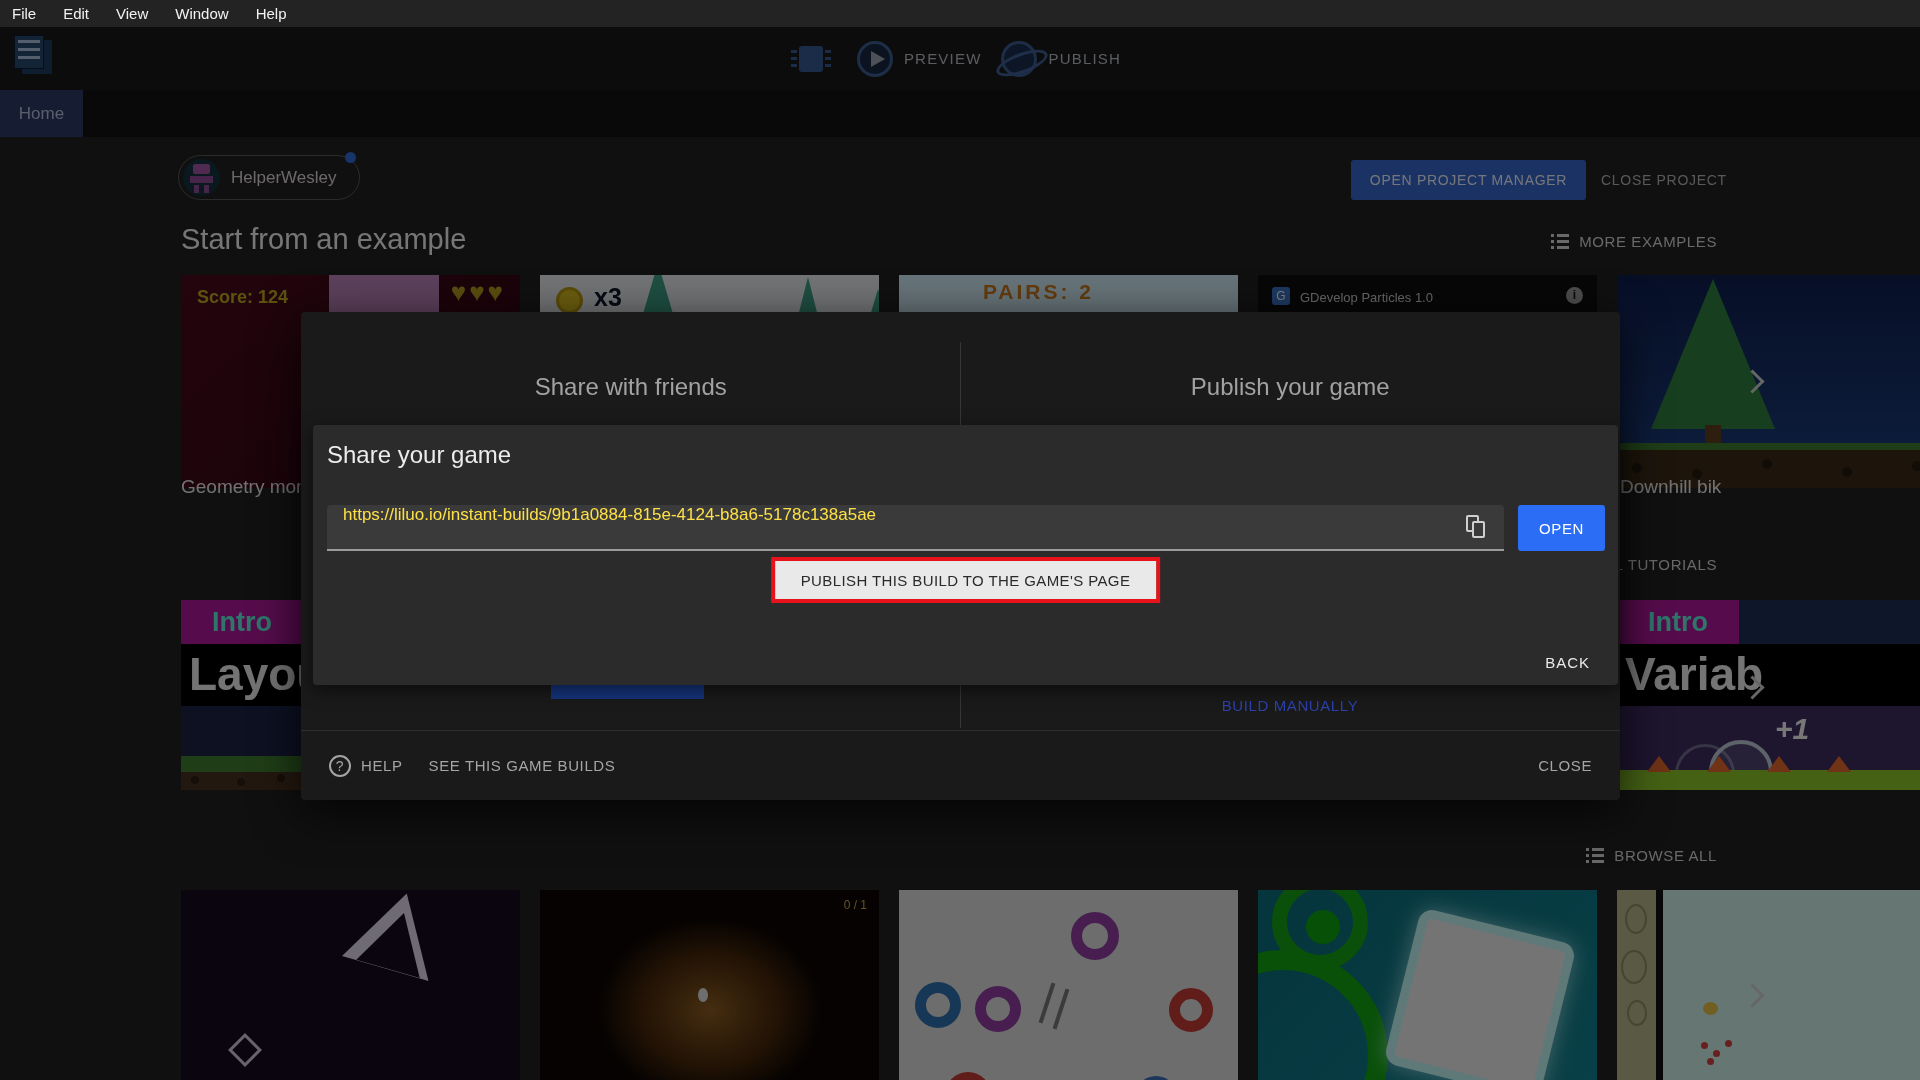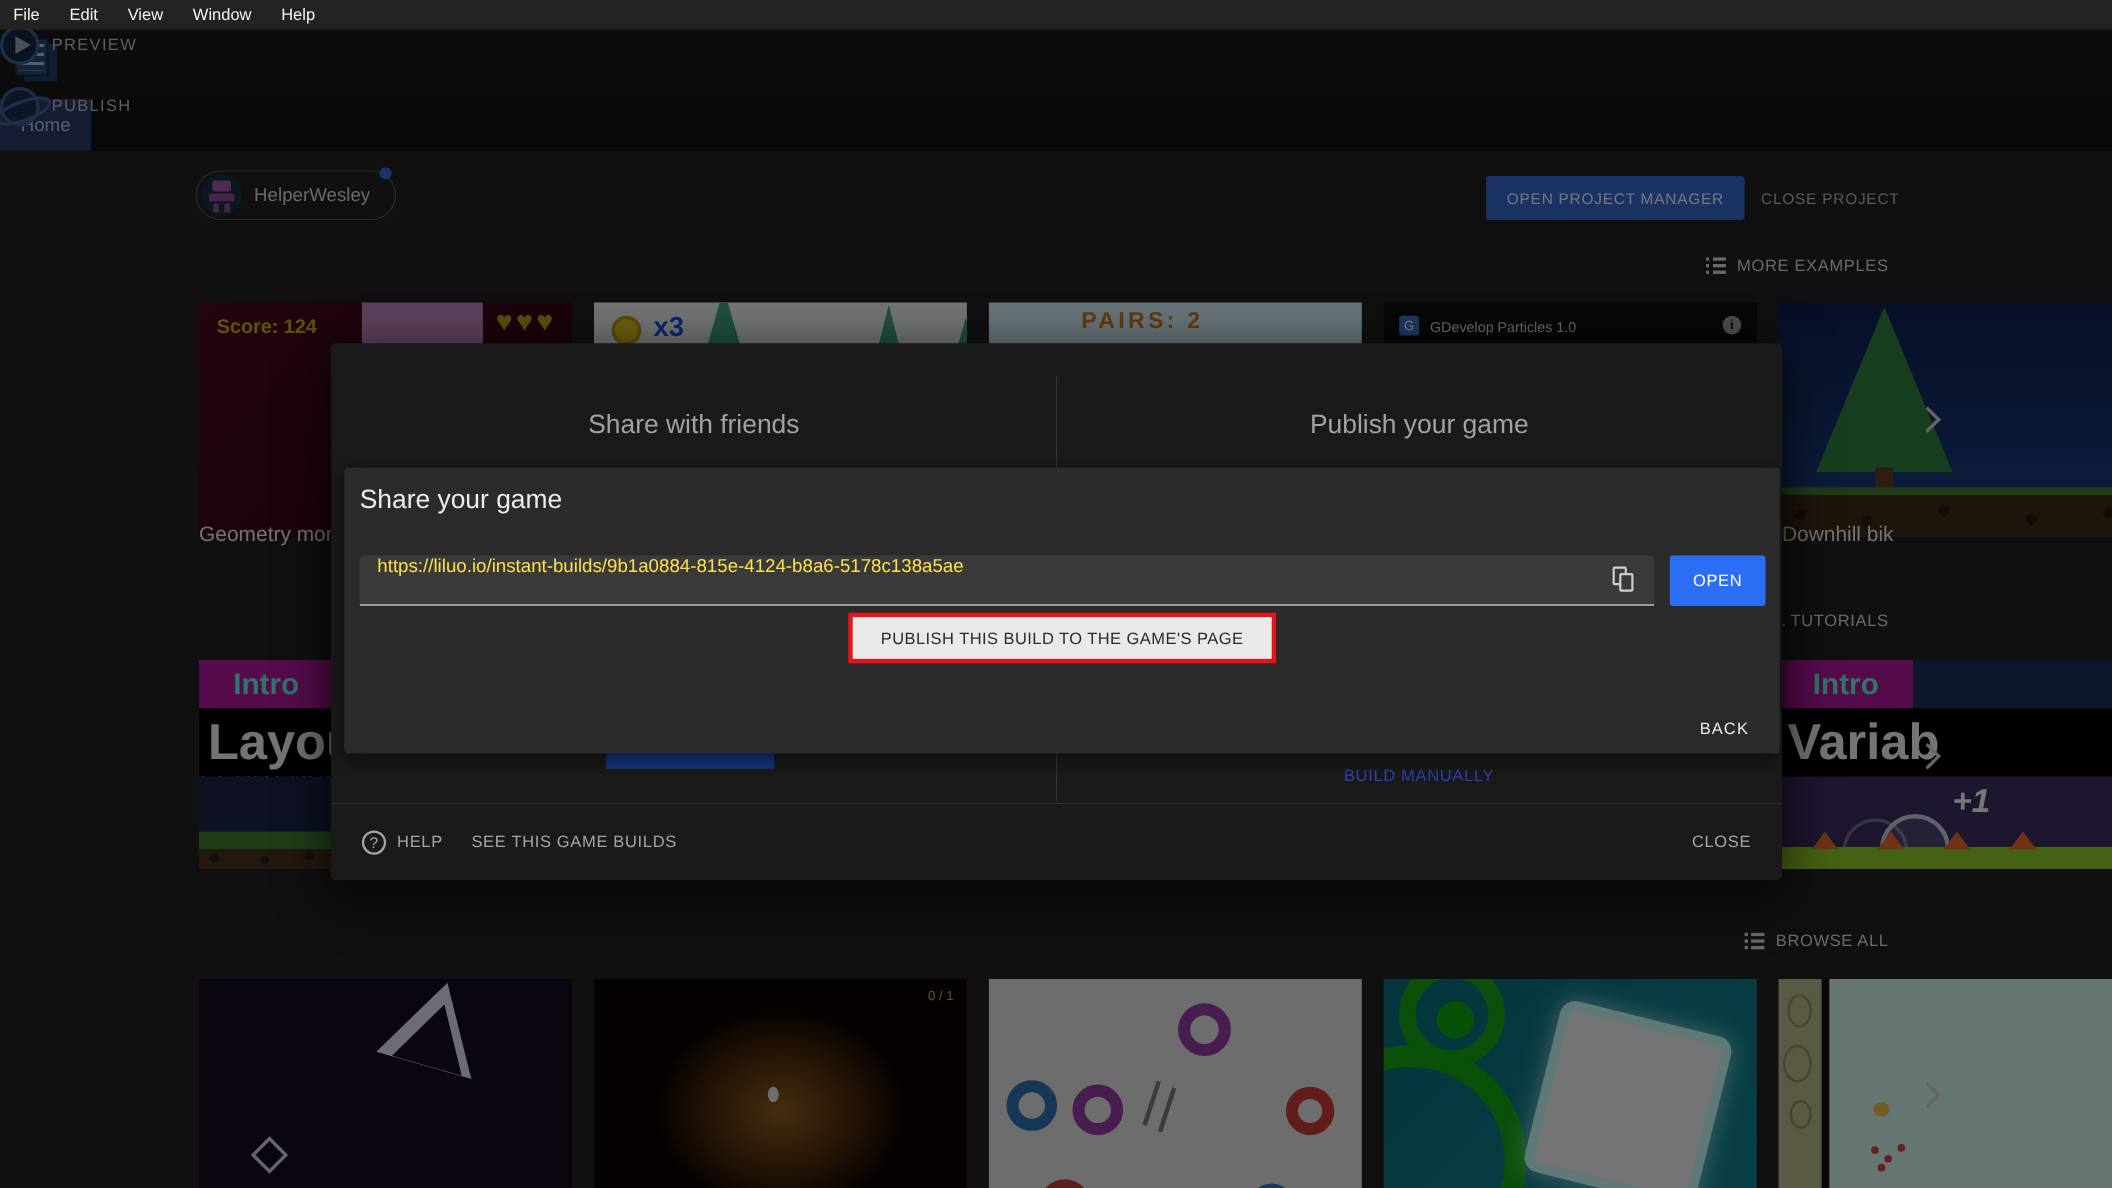--- a/index.html
+++ b/index.html
@@ -12,22 +12,22 @@
   .menubar .mitem { color:#f2f2f2; font-size:15px; }
 
   
   .toolbar { height:63px; background:#181818; position:relative; }
   .doc-icon { position:absolute; left:14px; top:8px; width:40px; height:42px; }
   .doc-icon .back { position:absolute; left:8px; top:5px; width:30px; height:34px; background:#1c3a60; }
   .doc-icon .front { position:absolute; left:0; top:0; width:30px; height:34px; background:#27496f;
     border:1px solid #0c1930; }
   .doc-icon .lines { position:absolute; left:4px; top:5px; width:22px; height:24px;
     background:repeating-linear-gradient(#a9bdd8 0 3px, transparent 3px 8px); }
-  .toolbar-center { position:absolute; inset:0; display:flex; 
-    justify-content:center; gap:20px;flex-direction:column; }
+  .toolbar-center { position:absolute; inset:0; display:flex; align-items:center;
+    justify-content:center; gap:20px; }
   .bug { position:relative; width:24px; height:26px; background:#35598f; border-radius:3px; margin-right:14px; }
   .bug::before, .bug::after { content:""; position:absolute; top:4px; width:6px; height:3px;
     background:#35598f; box-shadow:0 7px 0 #35598f, 0 14px 0 #35598f; }
   .bug::before { left:-8px; } .bug::after { right:-8px; }
   .tbtn { display:flex; align-items:center; gap:11px; color:#b6bac2; font-size:15px; letter-spacing:1.2px; }
   .play-circle { width:36px; height:36px; border-radius:50%; background:#15263f; border:3px solid #3c5d8f; position:relative; }
   .play-circle::after { content:""; position:absolute; left:11px; top:7px;
     border-left:14px solid #9aa2ae; border-top:8px solid transparent; border-bottom:8px solid transparent; }
   .globe { width:36px; height:36px; border-radius:50%; background:#1a2c4d; border:3px solid #3a5a8c; position:relative; }
   .globe::after { content:""; position:absolute; left:-9px; top:9px; width:48px; height:14px;
@@ -81,21 +81,21 @@
   
   .t-geo { background:linear-gradient(135deg,#49091b,#2b0611); }
   .t-geo .score { position:absolute; left:16px; top:12px; color:#b9a61f; font-size:18px; font-weight:bold; }
   .t-geo .monster { position:absolute; left:148px; top:-22px; width:110px; height:100px;
     background:#bb82b8; border-radius:16px 16px 22px 22px; }
   .t-geo .hearts { position:absolute; right:14px; top:2px; color:#b29d1d; font-size:26px; letter-spacing:3px; }
   
   .t-coin { background:#e4e9ea; }
   .t-coin .coin { position:absolute; left:16px; top:12px; width:27px; height:27px; border-radius:50%;
     background:#d8bc1e; border:3px solid #b89a10; }
-  .t-coin .x3 { position:absolute; left:54px; top:8px; color:#1d4ed8; font-size:25px; font-weight:bold; }
+  .t-coin .x3 { position:absolute; left:54px; top:8px; color:#0f172a; font-size:25px; font-weight:bold; }
   .t-coin .tree { position:absolute; width:0; height:0; border-left:28px solid transparent;
     border-right:28px solid transparent; border-bottom:95px solid #3f9e85; }
   .t-coin .tr1 { left:90px; top:-12px; } .t-coin .tr2 { left:240px; top:2px; border-bottom-width:110px; }
   .t-coin .tr3 { left:310px; top:14px; }
   .t-coin .ball { position:absolute; left:134px; top:52px; width:58px; height:58px; border-radius:50%; background:#a9c9dd; }
   
   .t-pairs { background:#cfe9f2; }
   .t-pairs .pairs { position:absolute; left:0; right:60px; top:5px; text-align:center; color:#c8761d;
     font-size:21px; font-weight:bold; letter-spacing:3px; }
   .t-pairs .fish { position:absolute; right:70px; top:38px; width:42px; height:34px; border-radius:50%; background:#e08a28; }
@@ -265,20 +265,21 @@
         <div class="r3"></div>
         <div class="r4"></div>
     </div>
     <span class="name">HelperWesley</span>
     <div class="dot"></div>
   </div>
 
   <div class="opm-btn">OPEN PROJECT MANAGER</div>
   <div class="close-project">CLOSE PROJECT</div>
 
+  <div class="section-h h-examples">Start from an example</div>
   <div class="link-right la-examples">
     <div class="li-icon">
         <i></i>
         <i></i>
         <i></i>
       </div>
     <span>MORE EXAMPLES</span>
   </div>
 
   <div class="thumb-row row-1">

